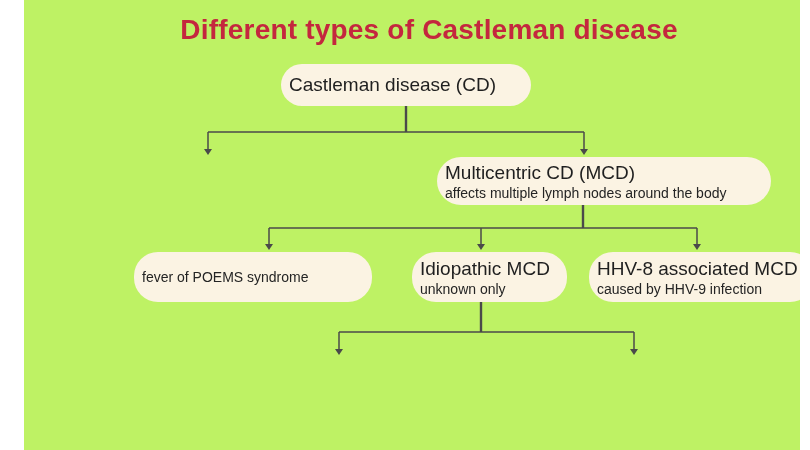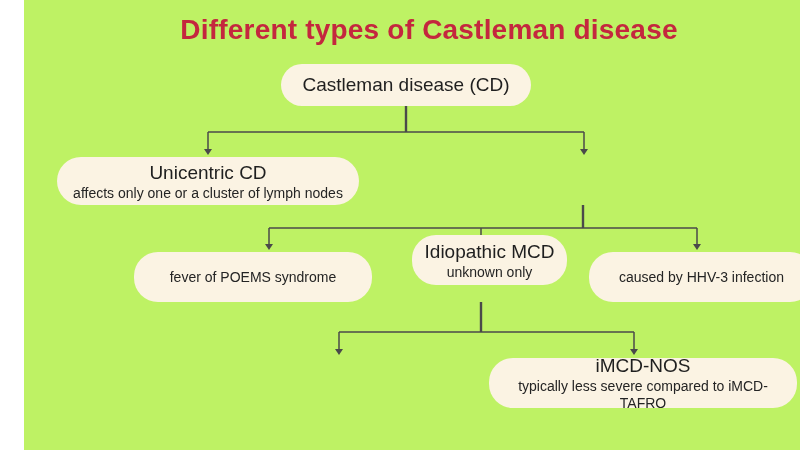--- a/index.html
+++ b/index.html
@@ -23,21 +23,21 @@
     letter-spacing: 0.2px;
     color: #C4273E;
   }
   .node {
     position: absolute;
     background: #FBF3E3;
     border-radius: 24px;
     display: flex;
     flex-direction: column;
     justify-content: center;
-    align-items: center;
+    align-items: flex-start;
     text-align: center;
     color: #1F1F1F;
     box-sizing: border-box;
     padding: 2px 8px;
   }
   .node-title {
     font-size: 19px;
     font-weight: 500;
     line-height: 24px;
     color: #1F1F1F;
@@ -96,38 +96,35 @@
       <path class="conn" d="M610,332 L610,350"></path>
       <path class="arrowhead" d="M311,349 L319,349 L315,355 Z"></path>
       <path class="arrowhead" d="M606,349 L614,349 L610,355 Z"></path>
     </g>
   </svg>
 
   <div class="node" style="left:257px; top:64px; width:250px; height:42px;">
     <div class="node-title">Castleman disease (CD)</div>
   </div>
 
-  <div class="node" style="left:33px; top:157px; width:302px; height:48px;">
-    <div class="node-title">Unicentric CD</div>
-    <div class="node-sub">affects only one or a cluster of lymph nodes</div>
+
+  <div class="node" style="left:413px; top:157px; width:334px; height:48px;">
+    <div class="node-title">Multicentric CD (MCD)</div>
+    <div class="node-sub">affects multiple lymph nodes around the body</div>
   </div>
-
 
   <div class="node" style="left:110px; top:252px; width:238px; height:50px;">
     <div class="node-sub">fever of POEMS syndrome</div>
   </div>
 
-  <div class="node" style="left:388px; top:235px; width:155px; height:50px;">
+  <div class="node" style="left:388px; top:252px; width:155px; height:50px;">
     <div class="node-title">Idiopathic MCD</div>
     <div class="node-sub">unknown only</div>
   </div>
 
   <div class="node" style="left:565px; top:252px; width:225px; height:50px;">
-    <div class="node-sub">caused by HHV-3 infection</div>
+    <div class="node-title">HHV-8 associated MCD</div>
+    <div class="node-sub">caused by HHV-9 infection</div>
   </div>
 
 
-  <div class="node" style="left:465px; top:358px; width:308px; height:50px;">
-    <div class="node-title">iMCD-NOS</div>
-    <div class="node-sub">typically less severe compared to iMCD-TAFRO</div>
-  </div>
 
 </div>
 
 </body></html>

